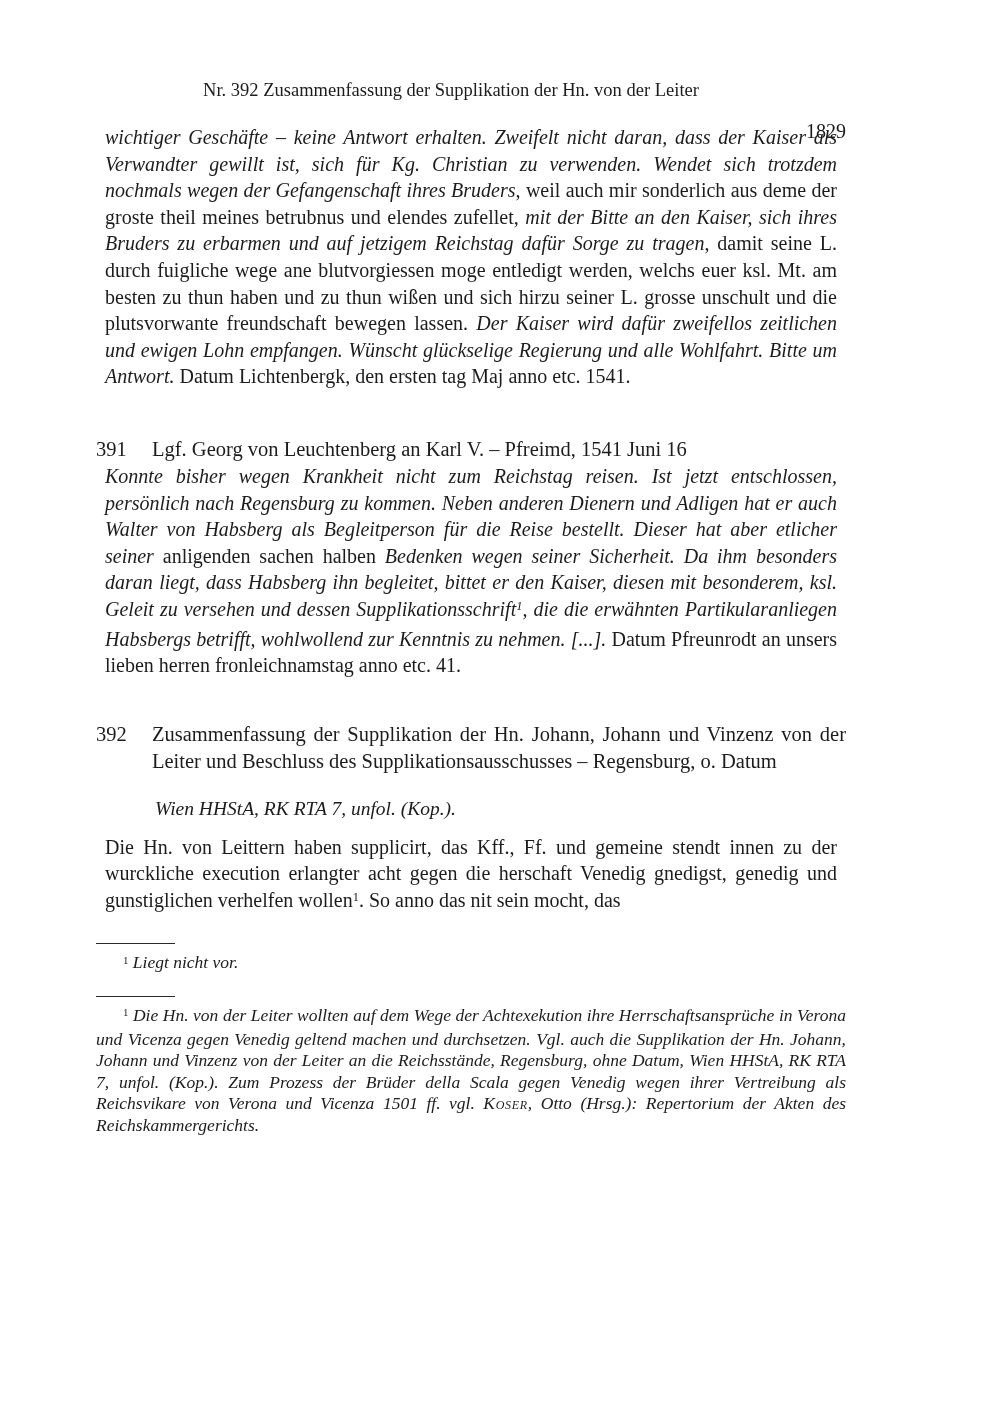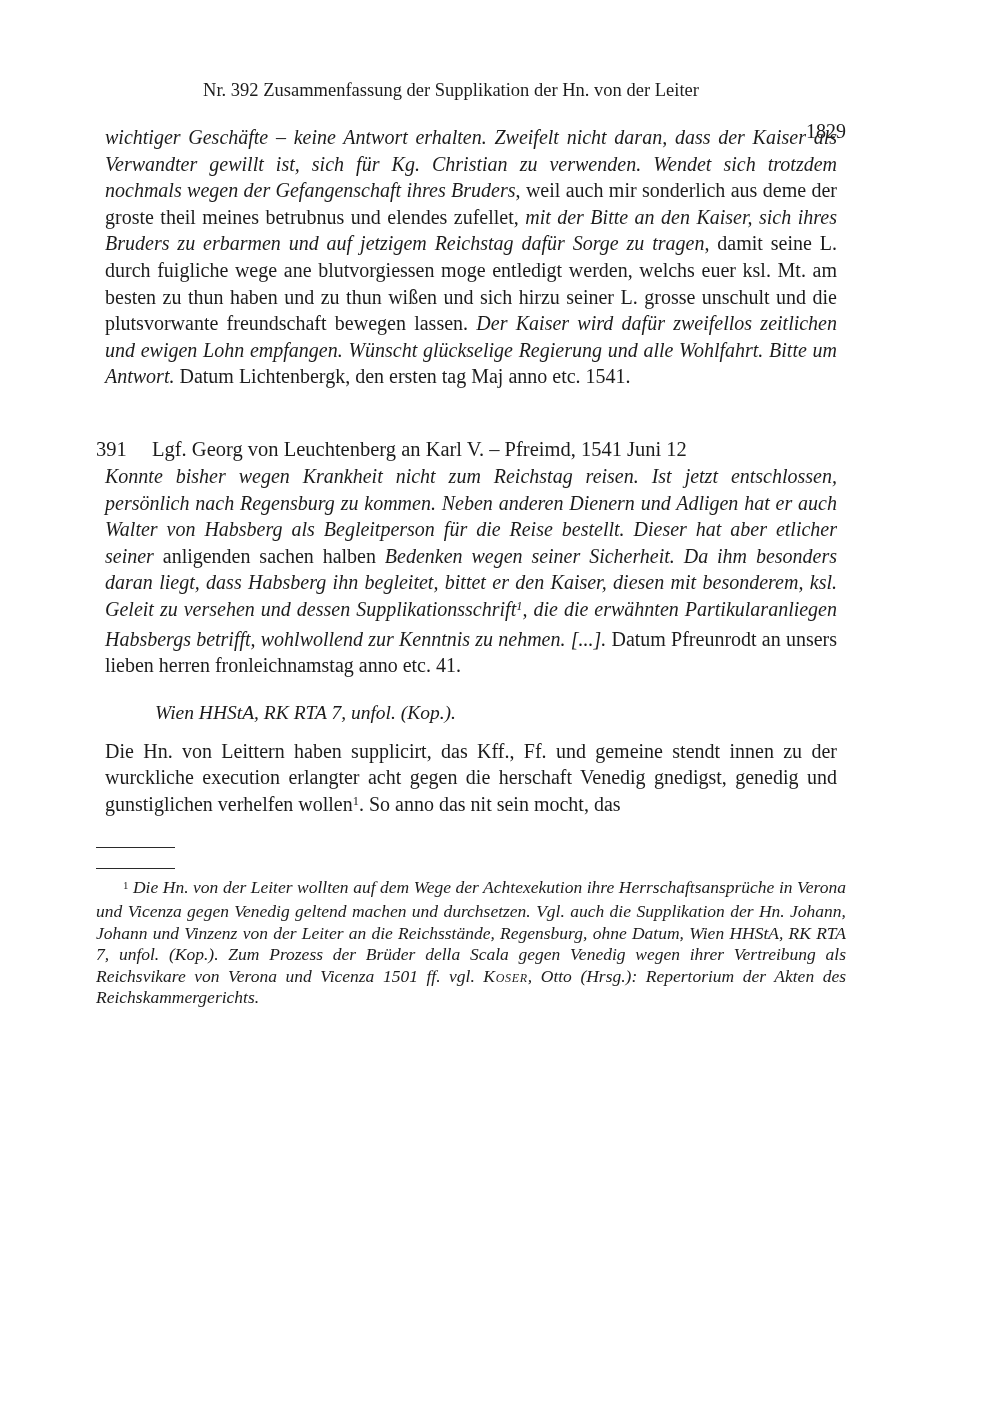--- a/index.html
+++ b/index.html
@@ -120,33 +120,38 @@
   <header class="running-header">
     <span class="running-title">Nr. 392 Zusammenfassung der Supplikation der Hn. von der Leiter</span>
     <span class="page-number">1829</span>
   </header>
 
   <p class="body-para"><span class="run-italic">wichtiger Geschäfte – keine Antwort erhalten. Zweifelt nicht daran, dass der Kaiser als Verwandter gewillt ist, sich für Kg. Christian zu verwenden. Wendet sich trotzdem nochmals wegen der Gefangenschaft ihres Bruders</span><span class="run-roman">, weil auch mir sonderlich aus deme der groste theil meines betrubnus und elendes zufellet, </span><span class="run-italic">mit der Bitte an den Kaiser, sich ihres Bruders zu erbarmen und auf jetzigem Reichstag dafür Sorge zu tragen</span><span class="run-roman">, damit seine L. durch fuigliche wege ane blutvorgiessen moge entledigt werden, welchs euer ksl. Mt. am besten zu thun haben und zu thun wißen und sich hirzu seiner L. grosse unschult und die plutsvorwante freundschaft bewegen lassen. </span><span class="run-italic">Der Kaiser wird dafür zweifellos zeitlichen und ewigen Lohn empfangen. Wünscht glückselige Regierung und alle Wohlfahrt. Bitte um Antwort. </span><span class="run-roman">Datum Lichtenbergk, den ersten tag Maj anno etc. 1541.</span></p>
 
   <section>
     <h2 class="entry-heading entry-391-heading">
       <span class="entry-number">391</span>
-      <span class="entry-title">Lgf. Georg von Leuchtenberg an Karl V. – Pfreimd, 1541 Juni 12</span>
+      <span class="entry-title">Lgf. Georg von Leuchtenberg an Karl V. – Pfreimd, 1541 Juni 16</span>
     </h2>
     <p class="body-para entry-summary"><span class="run-italic">Konnte bisher wegen Krankheit nicht zum Reichstag reisen. Ist jetzt entschlossen, persönlich nach Regensburg zu kommen. Neben anderen Dienern und Adligen hat er auch Walter von Habsberg als Begleitperson für die Reise bestellt. Dieser hat aber etlicher seiner </span><span class="run-roman">anligenden sachen halben </span><span class="run-italic">Bedenken wegen seiner Sicherheit. Da ihm besonders daran liegt, dass Habsberg ihn begleitet, bittet er den Kaiser, diesen mit besonderem, ksl. Geleit zu versehen und dessen Supplikationsschrift</span><span class="run-sup-italic">1</span><span class="run-italic">, die die erwähnten Partikularanliegen Habsbergs betrifft, wohlwollend zur Kenntnis zu nehmen. [...]. </span><span class="run-roman">Datum Pfreunrodt an unsers lieben herren fronleichnamstag anno etc. 41.</span></p>
   </section>
 
   <section>
+    <h2 class="entry-heading entry-392-heading">
+      <span class="entry-number">392</span>
+      <span class="entry-title">Zusammenfassung der Supplikation der Hn. Johann, Johann und Vinzenz von der Leiter und Beschluss des Supplikationsausschusses – Regensburg, o. Datum</span>
+    </h2>
     <p class="source-line">Wien HHStA, RK RTA 7, unfol. (Kop.).</p>
     <p class="body-para entry-summary"><span class="run-roman">Die Hn. von Leittern haben supplicirt, das Kff., Ff. und gemeine stendt innen zu der wurckliche execution erlangter acht gegen die herschaft Venedig gnedigst, genedig und gunstiglichen verhelfen wollen</span><span class="run-sup">1</span><span class="run-roman">. So anno das nit sein mocht, das</span></p>
   </section>
 
   <footer class="footnotes-area">
     <div class="footnote-block">
       <hr class="footnote-rule">
+      <p class="footnote"><span class="run-sup">1</span><span class="run-italic"> Liegt nicht vor.</span></p>
     </div>
     <div class="footnote-block">
       <hr class="footnote-rule">
       <p class="footnote"><span class="run-sup">1</span><span class="run-italic"> Die Hn. von der Leiter wollten auf dem Wege der Achtexekution ihre Herrschaftsansprüche in Verona und Vicenza gegen Venedig geltend machen und durchsetzen. Vgl. auch die Supplikation der Hn. Johann, Johann und Vinzenz von der Leiter an die Reichsstände, Regensburg, ohne Datum, Wien HHStA, RK RTA 7, unfol. (Kop.). Zum Prozess der Brüder della Scala gegen Venedig wegen ihrer Vertreibung als Reichsvikare von Verona und Vicenza 1501 ff. vgl. </span><span class="run-smallcaps">Koser</span><span class="run-italic">, Otto (Hrsg.): Repertorium der Akten des Reichskammergerichts.</span></p>
     </div>
   </footer>
 
 </div>
 
 </body></html>

